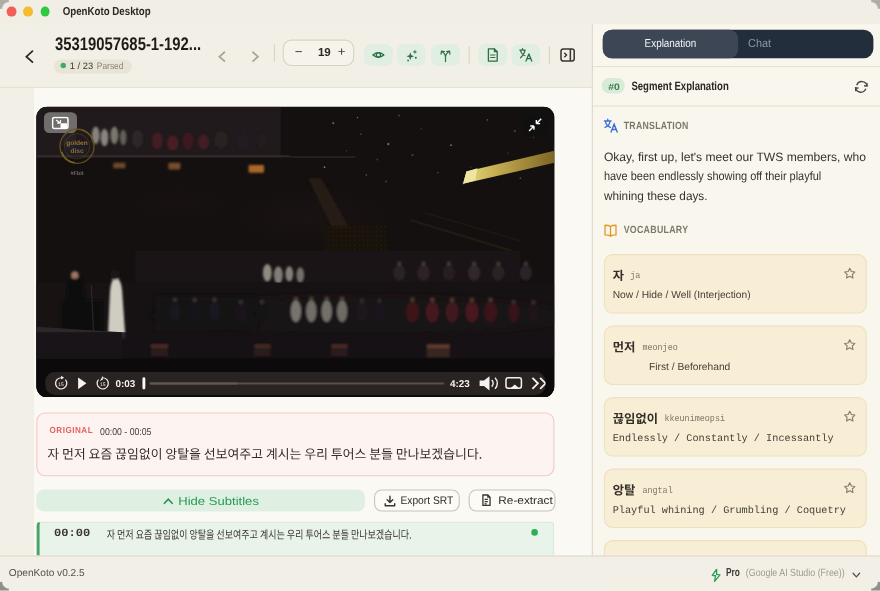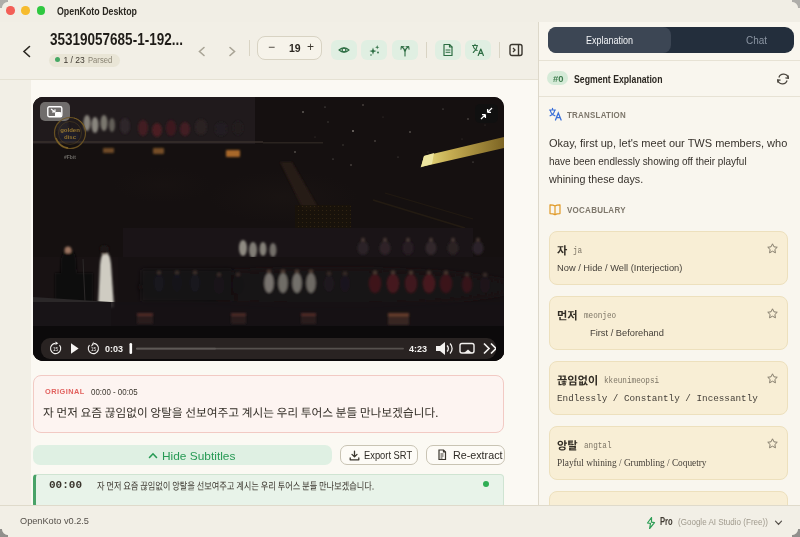--- a/index.html
+++ b/index.html
@@ -295,21 +295,21 @@
 <div class="abs" style="left:33px;top:474px;width:471px;height:34px;background:#e8f3e9;border:1px solid #cfe4d2;border-left:3px solid #49a368;border-radius:4px"></div>
 <div style="position:absolute;left:49px;top:480.5px;font-family:'Liberation Mono',monospace;font-size:10px;line-height:10px;color:#3a352d;white-space:nowrap;font-weight:bold;transform:scaleX(1.100);transform-origin:0 50%;">00:00</div>
 <svg style="position:absolute;left:97px;top:481.3px;overflow:visible" width="277" height="10">
     <path transform="scale(0.008200,-0.010200) translate(0,-850)" fill="#3a352d" d="M273 697H340V551Q340 480 320 410Q300 341 264 280Q229 218 183 170Q137 123 84 96L35 162Q84 186 126 228Q169 269 202 322Q235 376 254 434Q273 493 273 551ZM289 697H355V551Q355 497 372 442Q390 387 422 337Q454 287 496 248Q539 208 587 184L540 118Q487 145 441 190Q395 236 361 294Q327 352 308 418Q289 484 289 551ZM67 734H555V665H67ZM662 827H745V-78H662ZM726 462H893V392H726Z M1236 748H1648V327H1236ZM1567 681H1317V394H1567ZM1855 826H1938V166H1855ZM1624 575H1878V508H1624ZM1361 10H1963V-58H1361ZM1361 226H1443V-20H1361Z M2775 827H2858V-79H2775ZM2581 498H2799V430H2581ZM2343 698H2410V562Q2410 489 2390 418Q2371 348 2336 286Q2302 224 2256 176Q2209 128 2156 100L2106 166Q2155 190 2198 232Q2241 274 2274 328Q2306 381 2324 442Q2343 502 2343 562ZM2361 698H2427V562Q2427 506 2445 448Q2463 391 2496 340Q2528 289 2571 248Q2614 208 2663 185L2614 119Q2560 146 2514 192Q2468 238 2434 298Q2399 357 2380 425Q2361 493 2361 562ZM2140 734H2631V666H2140Z M3459 361H3541V91H3459ZM3793 361H3876V91H3793ZM3258 107H4078V38H3258ZM3666 770Q3762 770 3836 741Q3910 712 3952 660Q3995 608 3995 537Q3995 467 3952 414Q3910 362 3836 334Q3762 305 3666 305Q3571 305 3496 334Q3422 362 3380 414Q3338 467 3338 537Q3338 608 3380 660Q3422 712 3496 741Q3571 770 3666 770ZM3666 704Q3594 704 3538 683Q3482 662 3450 624Q3418 587 3418 537Q3418 487 3450 450Q3482 412 3538 391Q3594 370 3666 370Q3739 370 3795 391Q3851 412 3883 450Q3915 487 3915 537Q3915 587 3883 624Q3851 662 3795 683Q3739 704 3666 704Z M4533 751H4606V724Q4606 680 4588 642Q4569 605 4536 574Q4503 543 4458 519Q4414 495 4362 480Q4310 464 4253 457L4223 523Q4272 528 4318 540Q4363 553 4402 572Q4442 590 4471 614Q4500 638 4516 666Q4533 693 4533 724ZM4567 751H4640V724Q4640 693 4656 665Q4673 637 4702 614Q4731 590 4770 572Q4810 553 4856 540Q4901 528 4950 523L4920 457Q4863 464 4811 480Q4759 495 4714 519Q4670 543 4637 574Q4604 605 4586 643Q4567 681 4567 724ZM4253 787H4921V720H4253ZM4278 240H4895V-66H4278ZM4814 173H4359V2H4814ZM4178 403H4995V336H4178Z M5322 463H6141V396H5322ZM5398 785H5637V717H5398ZM5610 785H5691V751Q5691 708 5686 626Q5681 544 5650 430L5568 445Q5589 519 5598 578Q5607 636 5608 680Q5610 723 5610 751ZM5752 785H5996V717H5752ZM5960 785H6041V746Q6041 699 6036 619Q6032 539 6003 427L5923 441Q5942 514 5950 572Q5957 629 5958 672Q5960 716 5960 746ZM5679 270H6086V207H5679ZM5885 169Q5931 169 5967 154Q6003 139 6023 112Q6043 84 6043 46Q6043 -11 5998 -44Q5954 -77 5885 -77Q5816 -77 5771 -44Q5726 -11 5726 46Q5726 103 5771 136Q5816 169 5885 169ZM5885 110Q5846 110 5822 93Q5798 76 5798 46Q5798 16 5822 -1Q5846 -18 5885 -18Q5924 -18 5948 -1Q5972 16 5972 46Q5972 76 5948 93Q5924 110 5885 110ZM5844 348H5925V224H5844ZM5418 14H5462Q5490 14 5526 16Q5562 18 5604 24Q5646 31 5689 42L5700 -26Q5629 -44 5568 -49Q5508 -54 5462 -54H5418ZM5418 279H5499V-11H5418Z M6900 826H6983V310H6900ZM6399 261H6983V-66H6399ZM6902 194H6480V2H6902ZM6498 779Q6567 779 6620 752Q6673 725 6704 678Q6734 630 6734 567Q6734 505 6704 458Q6673 410 6620 383Q6567 356 6498 356Q6430 356 6376 383Q6323 410 6292 458Q6262 505 6262 567Q6262 630 6292 678Q6323 725 6376 752Q6430 779 6498 779ZM6498 709Q6454 709 6419 691Q6384 673 6364 642Q6343 610 6343 567Q6343 526 6364 494Q6384 462 6419 444Q6454 426 6498 426Q6543 426 6578 444Q6613 462 6633 494Q6653 526 6653 567Q6653 610 6633 642Q6613 673 6578 691Q6543 709 6498 709Z M7265 296H7343V184H7501V296H7578V-66H7265ZM7343 121V-1H7501V121ZM7753 302H7818V226Q7818 165 7797 106Q7776 48 7734 1Q7693 -46 7631 -73L7589 -10Q7643 13 7680 51Q7717 89 7735 135Q7753 181 7753 226ZM7771 302H7835V226Q7835 178 7854 132Q7872 85 7909 48Q7946 11 8000 -10L7957 -73Q7894 -47 7853 -1Q7812 45 7792 104Q7771 163 7771 226ZM7616 615H7859V546H7616ZM7409 787Q7476 787 7528 760Q7581 734 7611 688Q7641 641 7641 579Q7641 518 7611 470Q7581 423 7528 396Q7476 370 7409 370Q7341 370 7288 396Q7236 423 7206 470Q7176 518 7176 579Q7176 641 7206 688Q7236 734 7288 760Q7341 787 7409 787ZM7409 718Q7364 718 7330 700Q7295 683 7275 652Q7255 620 7255 579Q7255 538 7275 506Q7295 475 7330 457Q7364 439 7409 439Q7453 439 7488 457Q7522 475 7542 506Q7562 538 7562 579Q7562 620 7542 652Q7522 683 7488 700Q7453 718 7409 718ZM7823 827H7906V348H7823Z M8739 827H8822V-79H8739ZM8345 757Q8412 757 8464 718Q8515 680 8544 609Q8574 538 8574 442Q8574 346 8544 275Q8515 204 8464 165Q8412 126 8345 126Q8278 126 8226 165Q8174 204 8144 275Q8115 346 8115 442Q8115 538 8144 609Q8174 680 8226 718Q8278 757 8345 757ZM8345 683Q8300 683 8266 654Q8233 624 8214 570Q8195 515 8195 442Q8195 369 8214 314Q8233 260 8266 230Q8300 200 8345 200Q8389 200 8422 230Q8456 260 8475 314Q8494 369 8494 442Q8494 515 8475 570Q8456 624 8422 654Q8389 683 8345 683Z M9478 773Q9547 773 9600 746Q9653 719 9684 671Q9714 623 9714 560Q9714 496 9684 448Q9653 401 9600 374Q9547 347 9478 347Q9411 347 9358 374Q9304 401 9273 448Q9242 496 9242 560Q9242 623 9273 671Q9304 719 9358 746Q9411 773 9478 773ZM9478 703Q9434 703 9399 684Q9364 666 9344 634Q9323 602 9323 560Q9323 517 9344 485Q9364 453 9399 435Q9434 417 9478 417Q9523 417 9558 435Q9593 453 9614 485Q9634 517 9634 560Q9634 602 9614 634Q9593 666 9558 684Q9523 703 9478 703ZM9845 827H9928V291H9845ZM9905 601H10061V532H9905ZM9640 263Q9731 263 9798 242Q9865 222 9901 184Q9937 147 9937 93Q9937 40 9901 2Q9865 -35 9798 -56Q9731 -76 9640 -76Q9548 -76 9481 -56Q9414 -35 9378 2Q9342 40 9342 93Q9342 147 9378 184Q9414 222 9481 242Q9548 263 9640 263ZM9640 196Q9573 196 9524 184Q9476 172 9450 149Q9424 126 9424 93Q9424 61 9450 38Q9476 15 9524 3Q9573 -9 9640 -9Q9707 -9 9755 3Q9803 15 9829 38Q9855 61 9855 93Q9855 126 9829 149Q9803 172 9755 184Q9707 196 9640 196Z M10187 453H10256Q10349 453 10418 454Q10486 456 10544 461Q10601 466 10662 476L10670 410Q10608 400 10548 394Q10489 389 10420 388Q10350 386 10256 386H10187ZM10187 782H10600V715H10270V413H10187ZM10243 619H10584V555H10243ZM10765 827H10848V355H10765ZM10811 630H10981V562H10811ZM10273 311H10848V97H10357V-35H10276V159H10766V245H10273ZM10276 -2H10880V-68H10276Z M11474 811Q11624 811 11708 770Q11792 730 11792 655Q11792 579 11708 538Q11624 498 11474 498Q11325 498 11240 538Q11156 579 11156 655Q11156 730 11240 770Q11325 811 11474 811ZM11474 749Q11401 749 11349 738Q11297 727 11270 706Q11242 685 11242 655Q11242 625 11270 604Q11297 582 11349 572Q11401 561 11474 561Q11548 561 11600 572Q11652 582 11680 604Q11707 625 11707 655Q11707 685 11680 706Q11652 727 11600 738Q11548 749 11474 749ZM11066 437H11883V370H11066ZM11165 293H11778V89H11248V-20H11167V150H11697V229H11165ZM11167 -3H11805V-68H11167Z M12674 614H12901V545H12674ZM12437 772H12504V661Q12504 574 12473 498Q12442 422 12386 366Q12330 309 12255 279L12211 345Q12262 364 12304 396Q12345 428 12374 470Q12404 512 12420 560Q12437 609 12437 661ZM12452 772H12519V658Q12519 611 12535 566Q12551 521 12580 482Q12609 443 12650 413Q12690 383 12739 365L12694 300Q12622 329 12568 382Q12513 435 12482 506Q12452 577 12452 658ZM12871 826H12954V150H12871ZM12373 10H12975V-58H12373ZM12373 225H12456V-21H12373Z M13130 106H13950V37H13130ZM13497 323H13579V86H13497ZM13226 763H13309V602H13769V763H13851V300H13226ZM13309 534V368H13769V534Z M14457 625H14731V557H14457ZM14457 339H14731V271H14457ZM14291 757Q14357 757 14408 718Q14459 680 14488 609Q14516 538 14516 442Q14516 346 14488 275Q14459 204 14408 165Q14357 126 14291 126Q14226 126 14174 165Q14123 204 14094 275Q14066 346 14066 442Q14066 538 14094 609Q14123 680 14174 718Q14226 757 14291 757ZM14291 683Q14248 683 14215 654Q14182 624 14164 570Q14145 515 14145 442Q14145 369 14164 314Q14182 260 14215 230Q14248 200 14291 200Q14335 200 14368 230Q14401 260 14420 314Q14438 369 14438 442Q14438 515 14420 570Q14401 624 14368 654Q14335 683 14291 683ZM14712 827H14794V-79H14712Z M15332 737H15404V699Q15404 651 15385 608Q15366 565 15332 528Q15298 492 15253 464Q15208 436 15156 416Q15105 397 15050 388L15018 454Q15066 460 15112 476Q15157 493 15197 516Q15237 539 15268 568Q15298 597 15315 630Q15332 664 15332 699ZM15353 737H15425V699Q15425 664 15442 630Q15459 597 15490 568Q15520 539 15560 516Q15600 493 15646 476Q15691 460 15739 454L15708 388Q15653 397 15601 416Q15549 436 15504 464Q15459 492 15425 528Q15391 565 15372 608Q15353 651 15353 699ZM15336 267H15418V-77H15336ZM14970 312H15787V244H14970ZM15047 771H15709V704H15047Z M15977 736H16559V668H15977ZM15890 118H16707V49H15890ZM16208 441H16290V83H16208ZM16527 736H16610V647Q16610 591 16608 529Q16607 467 16600 393Q16594 319 16577 228L16493 238Q16519 368 16523 466Q16527 565 16527 647Z M17385 576H17585V508H17385ZM17378 349H17583V281H17378ZM17723 827H17803V-78H17723ZM17541 803H17620V-32H17541ZM17340 712H17420Q17420 594 17386 486Q17352 377 17278 284Q17203 190 17082 117L17033 177Q17139 241 17207 322Q17275 402 17308 496Q17340 591 17340 697ZM17073 712H17372V644H17073Z M18192 749H18261V587Q18261 509 18242 436Q18222 362 18186 298Q18151 235 18104 186Q18056 138 18000 110L17949 179Q18000 202 18044 245Q18088 288 18121 342Q18154 397 18173 460Q18192 523 18192 587ZM18206 749H18275V587Q18275 525 18294 465Q18312 405 18346 352Q18379 298 18422 258Q18466 217 18516 194L18466 128Q18411 154 18364 201Q18317 248 18282 309Q18246 370 18226 441Q18206 512 18206 587ZM18611 827H18694V-79H18611Z M18984 555H19599V488H18984ZM18873 367H19693V299H18873ZM18984 794H19066V521H18984ZM18978 12H19604V-56H18978ZM18978 208H19061V-6H18978Z M20017 309H20837V240H20017ZM20384 267H20466V-78H20384ZM20425 791Q20520 791 20591 766Q20662 742 20702 698Q20742 653 20742 592Q20742 532 20702 487Q20662 442 20591 418Q20520 394 20425 394Q20332 394 20260 418Q20189 442 20149 487Q20109 532 20109 592Q20109 653 20149 698Q20189 742 20260 766Q20332 791 20425 791ZM20425 724Q20357 724 20304 708Q20252 692 20223 662Q20194 633 20194 593Q20194 552 20223 522Q20252 493 20304 477Q20357 461 20425 461Q20495 461 20547 477Q20599 493 20628 522Q20657 552 20657 593Q20657 633 20628 662Q20599 692 20547 708Q20495 724 20425 724Z M21597 827H21679V-79H21597ZM20990 209H21065Q21142 209 21214 212Q21285 214 21358 221Q21432 228 21512 241L21520 173Q21398 153 21290 146Q21182 140 21065 140H20990ZM20988 743H21406V420H21074V183H20990V487H21322V675H20988Z M22081 280H22901V211H22081ZM22449 259H22531V-78H22449ZM22191 439H22809V372H22191ZM22191 785H22799V718H22272V420H22191ZM22248 614H22778V548H22248Z M23243 757Q23309 757 23360 718Q23411 680 23440 609Q23468 538 23468 442Q23468 346 23440 275Q23411 204 23360 165Q23309 126 23243 126Q23178 126 23126 165Q23075 204 23046 275Q23018 346 23018 442Q23018 538 23046 609Q23075 680 23126 718Q23178 757 23243 757ZM23243 683Q23200 683 23167 654Q23134 624 23116 570Q23097 515 23097 442Q23097 369 23116 314Q23134 260 23167 230Q23200 200 23243 200Q23287 200 23320 230Q23353 260 23372 314Q23390 369 23390 442Q23390 515 23372 570Q23353 624 23320 654Q23287 683 23243 683ZM23664 827H23746V-79H23664ZM23441 482H23701V415H23441Z M24284 765H24357V695Q24357 636 24336 583Q24316 530 24280 484Q24245 439 24198 403Q24152 367 24100 342Q24047 317 23993 304L23956 373Q24003 383 24050 404Q24098 425 24140 456Q24182 486 24214 524Q24247 562 24266 606Q24284 649 24284 695ZM24300 765H24371V695Q24371 649 24390 606Q24409 562 24442 524Q24474 486 24516 456Q24558 425 24606 404Q24653 382 24701 373L24663 304Q24609 317 24557 342Q24505 367 24458 403Q24412 439 24376 484Q24340 530 24320 583Q24300 636 24300 695ZM23922 113H24742V44H23922Z M25065 349H25885V282H25065ZM25439 315H25522V107H25439ZM25169 10H25794V-58H25169ZM25169 188H25251V-15H25169ZM25174 798H25256V683H25694V798H25776V436H25174ZM25256 619V503H25694V619Z M25986 449H26804V382H25986ZM26095 589H26706V522H26095ZM26095 797H26697V730H26177V536H26095ZM26085 303H26698V91H26168V-23H26087V153H26617V238H26085ZM26087 -1H26725V-67H26087Z M27167 745H27583V327H27167ZM27502 678H27248V394H27502ZM27749 827H27832V164H27749ZM27806 552H27965V483H27806ZM27269 10H27872V-58H27269ZM27269 227H27351V-19H27269Z M28723 466H28889V397H28723ZM28662 827H28745V-77H28662ZM28086 738H28168V178H28086ZM28086 221H28158Q28257 221 28362 230Q28466 239 28578 262L28588 192Q28472 169 28366 160Q28261 152 28158 152H28086Z M28970 106H29790V37H28970ZM29337 323H29419V86H29337ZM29066 763H29149V602H29609V763H29691V300H29066ZM29149 534V368H29609V534Z M30204 760H30287Q30287 652 30248 562Q30208 473 30131 404Q30054 335 29941 286L29899 348Q29999 389 30066 446Q30134 503 30169 576Q30204 648 30204 734ZM29937 760H30236V692H29937ZM30573 826H30652V304H30573ZM30194 570H30412V502H30194ZM30393 807H30471V318H30393ZM30125 273H30188V214Q30188 155 30164 98Q30141 41 30095 -4Q30049 -49 29984 -75L29943 -13Q30000 8 30040 44Q30081 81 30103 126Q30125 171 30125 214ZM30143 273H30204V214Q30204 169 30222 124Q30240 78 30276 40Q30312 3 30366 -20L30331 -82Q30266 -56 30224 -10Q30183 37 30163 96Q30143 154 30143 214ZM30457 273H30518V214Q30518 161 30498 103Q30478 45 30437 -4Q30396 -54 30331 -82L30295 -20Q30349 5 30385 46Q30421 86 30439 130Q30457 175 30457 214ZM30474 273H30538V214Q30538 167 30560 122Q30581 78 30622 42Q30663 6 30719 -13L30679 -75Q30613 -50 30568 -6Q30522 37 30498 94Q30474 152 30474 214Z M30913 284H30995V180H31438V284H31520V-66H30913ZM30995 115V1H31438V115ZM30810 415H31627V347H30810ZM31176 817H31248V776Q31248 729 31228 688Q31208 646 31174 612Q31139 577 31094 550Q31048 523 30996 505Q30943 487 30887 478L30856 544Q30905 551 30952 566Q30998 581 31039 602Q31080 624 31111 652Q31142 679 31159 710Q31176 742 31176 776ZM31190 817H31261V776Q31261 743 31278 712Q31296 680 31327 652Q31358 625 31398 603Q31439 581 31486 566Q31532 550 31580 544L31550 478Q31494 487 31442 505Q31389 523 31344 550Q31298 578 31264 613Q31229 648 31210 689Q31190 730 31190 776Z M32388 827H32470V-78H32388ZM31787 738H31869V178H31787ZM31787 227H31861Q31965 227 32072 236Q32180 246 32294 269L32305 199Q32187 174 32078 164Q31969 155 31861 155H31787Z M33262 827H33345V-79H33262ZM33326 470H33493V401H33326ZM32689 217H32760Q32843 217 32912 220Q32982 222 33046 229Q33111 236 33178 248L33188 177Q33118 165 33052 158Q32987 151 32916 149Q32845 147 32760 147H32689ZM32689 739H33108V671H32771V185H32689Z M33659 -13Q33632 -13 33612 6Q33593 26 33593 56Q33593 88 33612 107Q33632 126 33659 126Q33686 126 33706 107Q33725 88 33725 56Q33725 26 33706 6Q33686 -13 33659 -13Z"></path>
   </svg>
 <div class="abs" style="left:483px;top:481px;width:6px;height:6px;border-radius:50%;background:#2fae54"></div>
 <div class="abs" style="left:538px;top:22px;width:262px;height:483px;background:#f9f6ee;border-left:1px solid #ddd8ca"></div>
 <div class="abs" style="left:548px;top:27px;width:246px;height:26px;background:#232e3c;border-radius:9px"></div>
 <div class="abs" style="left:548px;top:27px;width:123px;height:26px;background:#3c4654;border-radius:8px"></div>
 <div style="position:absolute;left:586.0px;top:34.6px;font-family:'Liberation Sans',sans-serif;font-size:10.5px;line-height:10.5px;color:#f4f6f8;white-space:nowrap;transform:scaleX(0.857);transform-origin:0 50%;">Explanation</div>
-<div style="position:absolute;left:746px;top:34.6px;font-family:'Liberation Sans',sans-serif;font-size:10.5px;line-height:10.5px;color:#8b95a2;white-space:nowrap;transform:scaleX(0.947);transform-origin:0 50%;text-align:center;">Chat</div>
+<div style="position:absolute;left:680px;top:34.6px;font-family:'Liberation Sans',sans-serif;font-size:10.5px;line-height:10.5px;color:#8b95a2;white-space:nowrap;transform:scaleX(0.947);transform-origin:0 50%;text-align:center;">Chat</div>
 <div class="abs" style="left:539px;top:60px;width:261px;height:1px;background:#e7e2d4"></div>
 <div class="abs" style="left:547px;top:71.2px;width:21px;height:14px;background:#d6ebd8;border-radius:7px"></div>
 <div style="position:absolute;left:552.5px;top:74.8px;font-family:'Liberation Sans',sans-serif;font-size:8.5px;line-height:8.5px;color:#3f7d4e;white-space:nowrap;font-weight:bold;transform:scaleX(1.111);transform-origin:0 50%;">#0</div>
 <div style="position:absolute;left:574px;top:73.7px;font-family:'Liberation Sans',sans-serif;font-size:11px;line-height:11px;color:#2c2822;white-space:nowrap;font-weight:bold;transform:scaleX(0.791);transform-origin:0 50%;">Segment Explanation</div>
 <svg class="abs" style="left:777px;top:72.5px" width="12" height="12" viewBox="0 0 11.4 11.4">
     <path d="M10.5,2.2 l0.3,2.8 l-2.8,-0.3 M0.9,9.3 l-0.3,-2.8 l2.8,0.3" stroke="#4a453d" stroke-width="1.1" fill="none"></path>
     <path d="M10.7,5 a4.6,4.6 0 0 0 -8.9,-0.8 M0.7,6.4 a4.6,4.6 0 0 0 8.9,0.8" stroke="#4a453d" stroke-width="1.2" fill="none"></path>
   </svg>
 <div class="abs" style="left:539px;top:96px;width:261px;height:1px;background:#e7e2d4"></div>
 <svg class="abs" style="left:548px;top:107px" width="14" height="14" viewBox="0 0 14 14">
@@ -352,24 +352,24 @@
   </svg>
 <div style="position:absolute;left:557px;top:394.1px;font-family:Liberation Mono, monospace;font-size:9.3px;line-height:9.3px;color:#46413a;white-space:nowrap;">Endlessly / Constantly / Incessantly</div>
 <div style="position:absolute;left:549px;top:426px;width:239px;height:54px;background:#f8eed5;border:1px solid #ede0bd;border-radius:8px;box-sizing:border-box"></div>
 <svg style="position:absolute;left:557px;top:440.0px;overflow:visible" width="21" height="11">
     <path transform="scale(0.011200,-0.011200) translate(0,-850)" fill="#332e26" d="M298 787Q370 787 427 758Q484 729 517 678Q550 628 550 562Q550 497 517 446Q484 396 427 367Q370 338 298 338Q227 338 170 367Q113 396 80 446Q47 497 47 562Q47 628 80 678Q113 729 170 758Q227 787 298 787ZM298 676Q264 676 236 662Q208 649 192 624Q177 598 177 562Q177 527 192 502Q208 476 236 463Q264 450 298 450Q334 450 361 463Q388 476 404 502Q420 527 420 562Q420 598 404 624Q388 649 361 662Q334 676 298 676ZM636 837H769V297H636ZM733 629H892V520H733ZM467 278Q563 278 634 256Q704 234 742 193Q780 152 780 94Q780 37 742 -4Q704 -45 634 -67Q563 -89 467 -89Q371 -89 300 -67Q230 -45 192 -4Q153 37 153 94Q153 152 192 193Q230 234 300 256Q371 278 467 278ZM467 173Q408 173 368 164Q328 156 307 139Q286 122 286 94Q286 68 307 50Q328 32 368 24Q408 15 467 15Q526 15 566 24Q607 32 628 50Q648 68 648 94Q648 122 628 139Q607 156 566 164Q526 173 467 173Z M994 480H1071Q1165 480 1234 481Q1304 482 1364 486Q1423 491 1484 500L1496 398Q1433 388 1372 384Q1311 379 1238 378Q1166 376 1071 376H994ZM994 800H1429V698H1127V417H994ZM1086 640H1410V541H1086ZM1556 837H1689V362H1556ZM1636 657H1811V549H1636ZM1078 324H1689V77H1211V-35H1079V170H1558V223H1078ZM1079 18H1716V-83H1079Z"></path>
   </svg>
 <div style="position:absolute;left:583.608px;top:441.8px;font-family:'Liberation Mono',monospace;font-size:8.5px;line-height:8.5px;color:#7d7566;white-space:nowrap;transform:scaleX(0.900);transform-origin:0 50%;">angtal</div>
 <svg style="position:absolute;left:767px;top:438px" width="11" height="11" viewBox="0 0 11 11">
     <path d="M5.5,0.8 l1.45,3 l3.3,0.45 l-2.4,2.3 l0.6,3.25 l-2.95,-1.6 l-2.95,1.6 l0.6,-3.25 l-2.4,-2.3 l3.3,-0.45 Z" stroke="#857d6d" stroke-width="1" fill="none" stroke-linejoin="round"></path>
   </svg>
-<div style="position:absolute;left:557px;top:459.1px;font-family:Liberation Serif, serif;font-size:9.3px;line-height:9.3px;color:#46413a;white-space:nowrap;">Playful whining / Grumbling / Coquetry</div>
+<div style="position:absolute;left:557px;top:459.1px;font-family:Liberation Mono, monospace;font-size:9.3px;line-height:9.3px;color:#46413a;white-space:nowrap;">Playful whining / Grumbling / Coquetry</div>
 <div style="position:absolute;left:549px;top:491px;width:239px;height:54px;background:#f8eed5;border:1px solid #ede0bd;border-radius:8px;box-sizing:border-box"></div>
 <div class="abs" style="left:0;top:505px;width:800px;height:32px;background:#f2efe6;border-top:1px solid #dfdacb"></div>
-<div style="position:absolute;left:8px;top:516.7px;font-family:'Liberation Sans',sans-serif;font-size:9.2px;line-height:9.2px;color:#55504a;white-space:nowrap;margin-left:12px;">OpenKoto v0.2.5</div>
+<div style="position:absolute;left:8px;top:516.7px;font-family:'Liberation Sans',sans-serif;font-size:9.2px;line-height:9.2px;color:#55504a;white-space:nowrap;">OpenKoto v0.2.5</div>
 <svg class="abs" style="left:646px;top:516.5px" width="10" height="12" viewBox="0 0 10 12">
     <path d="M5.5,0.5 L1.5,6 l3,0.4 L3.6,11.5 L8.5,5.6 l-3,-0.4 Z" fill="none" stroke="#2f9e57" stroke-width="1.2" stroke-linejoin="round"></path>
   </svg>
 <div style="position:absolute;left:659.8px;top:516.1px;font-family:'Liberation Sans',sans-serif;font-size:10.5px;line-height:10.5px;color:#403a32;white-space:nowrap;font-weight:bold;transform:scaleX(0.726);transform-origin:0 50%;">Pro</div>
 <div style="position:absolute;left:677.8px;top:517.0px;font-family:'Liberation Sans',sans-serif;font-size:9.5px;line-height:9.5px;color:#a09a8d;white-space:nowrap;transform:scaleX(0.847);transform-origin:0 50%;">(Google AI Studio (Free))</div>
 <svg class="abs" style="left:774px;top:519.5px" width="9" height="6" fill="none" stroke="#55504a" stroke-width="1.2" stroke-linecap="round">
     <path d="M1.5,1.2 L4.5,4.4 L7.5,1.2"></path>
   </svg>
 <div class="abs" style="left:0;top:0;width:8px;height:8px;background:radial-gradient(circle at 100% 100%, rgba(0,0,0,0) 5.5px, rgba(120,120,120,0.55) 6.5px)"></div>
 <div class="abs" style="left:792px;top:0;width:8px;height:8px;background:radial-gradient(circle at 0 100%, rgba(0,0,0,0) 5.5px, rgba(120,120,120,0.55) 6.5px)"></div>

